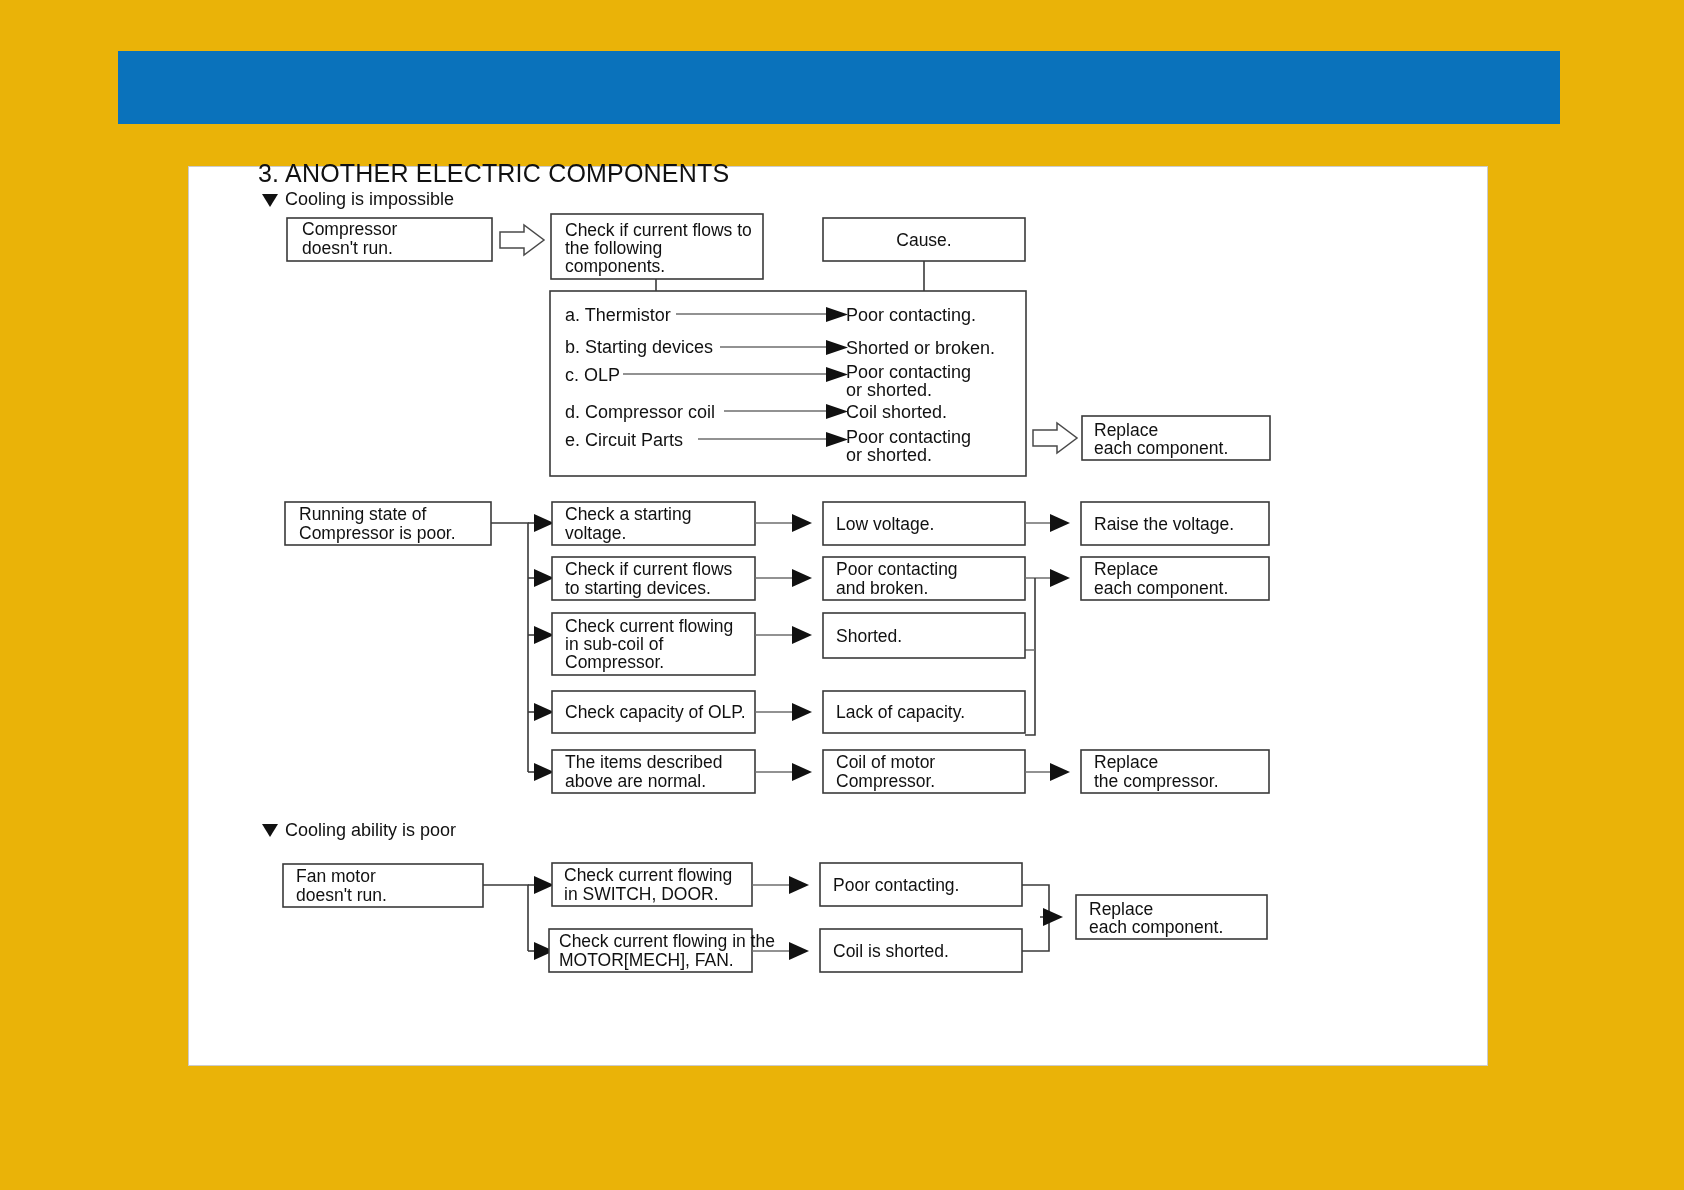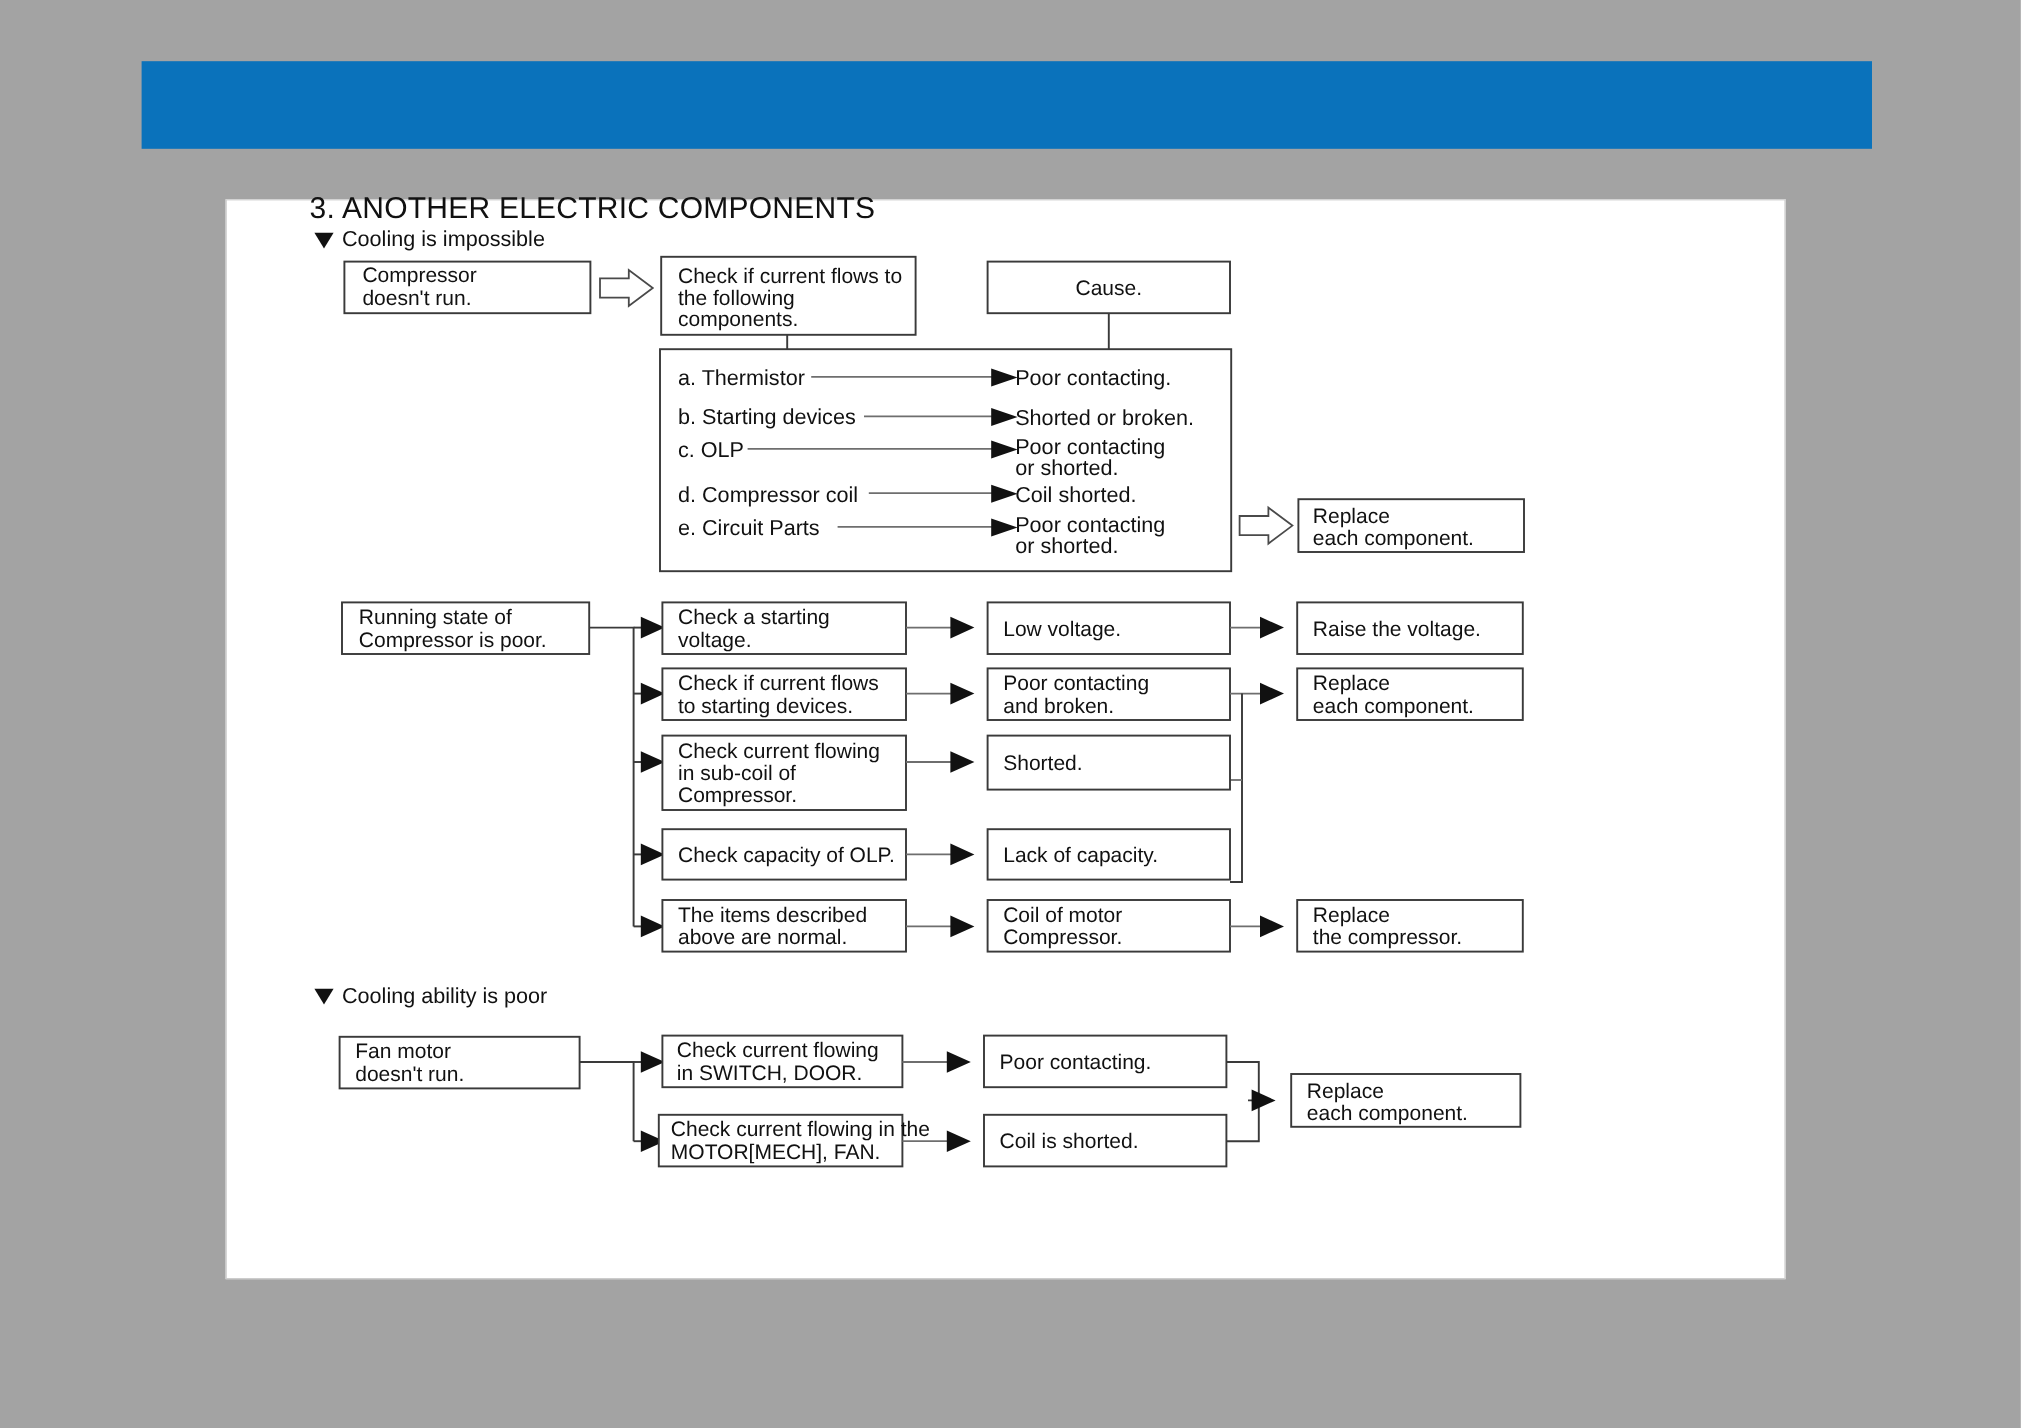--- a/index.html
+++ b/index.html
@@ -1,17 +1,17 @@
 <!DOCTYPE html>
 <html><head>
 <meta charset="utf-8">
 <style>
   html,body{margin:0;padding:0;background:#ffffff;}
   body{width:1684px;height:1190px;font-family:"Liberation Sans",sans-serif;position:relative;overflow:hidden;}
-  #page{position:absolute;inset:0;background:#a3a3a3;}
+  #page{position:absolute;inset:0;background:#eab308;}
   .blue-bar{position:absolute;left:118px;top:51px;width:1442px;height:73px;background:#0a72bb;}
   .panel{position:absolute;left:188px;top:166px;width:1300px;height:900px;border:1px solid #cccccc;background:#fff;box-sizing:border-box;}
   svg.flow{position:absolute;left:0;top:0;width:1684px;height:1190px;overflow:visible;}
   svg text{font-family:"Liberation Sans",sans-serif;fill:#111;}
   .t-title{font-size:25px;letter-spacing:0.2px;}
   .t-sub{font-size:18px;}
   .t-box{font-size:17.5px;}
   .t-item{font-size:18px;}
   .bx{fill:#ffffff;stroke:#3a3a3a;stroke-width:1.6;}
   .ln{stroke:#6e6e6e;stroke-width:1.5;fill:none;}

